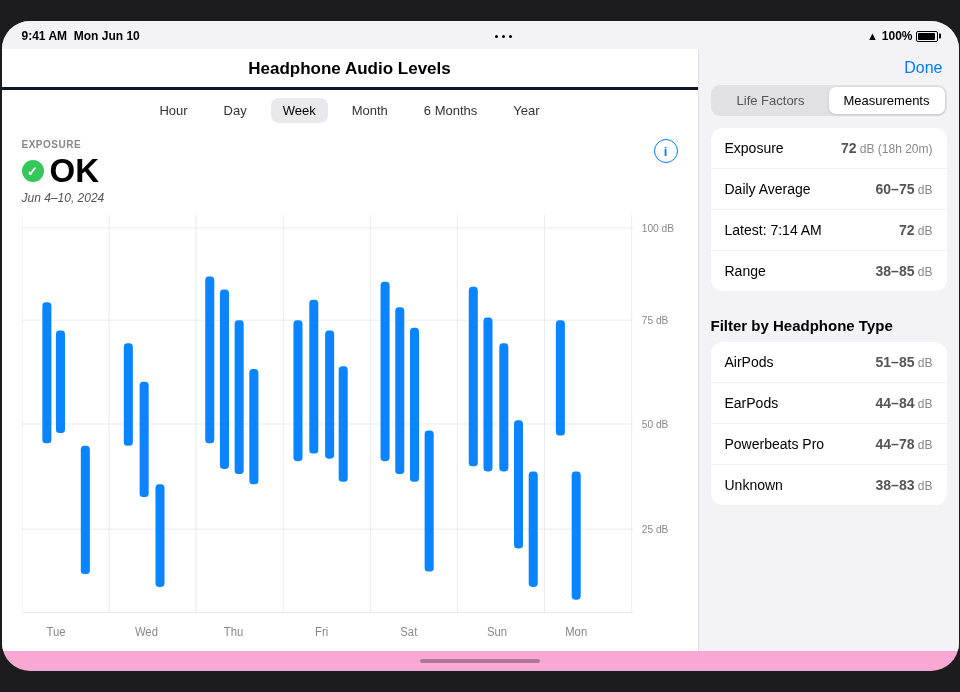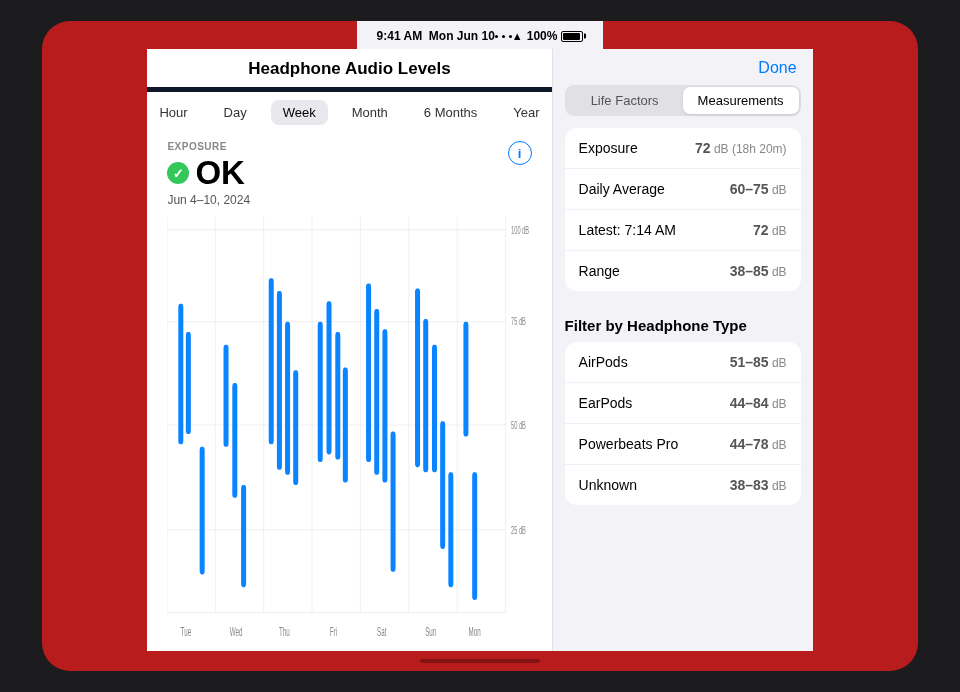--- a/index.html
+++ b/index.html
@@ -7,29 +7,28 @@
       background: #1c1c1e;
       width: 960px;
       height: 692px;
       overflow: hidden;
       font-family: -apple-system, 'SF Pro Display', 'Helvetica Neue', sans-serif;
       display: flex;
       align-items: center;
       justify-content: center;
     }
     .device {
-      width: 876px;
+      width: 957px;
       height: 650px;
-      background: #b91c1c;
+      background: #f9a8d4;
       border-radius: 28px;
       display: flex;
       flex-direction: column;
       overflow: hidden;
       position: relative;
-      align-items: center;
     }
     .status-bar {
       display: flex;
       justify-content: space-between;
       align-items: center;
       padding: 6px 20px 4px;
       background: #f2f2f7;
       font-size: 12px;
       font-weight: 600;
       color: #000;
@@ -58,21 +57,21 @@
       background: #fff;
       display: flex;
       flex-direction: column;
       padding: 0;
       border-right: 1px solid #e0e0e5;
     }
     .page-title-bar {
       text-align: center;
       padding: 10px 20px 8px;
       background: #fff;
-      border-bottom: 5px solid #0f172a;
+      border-bottom: 3px solid #0f172a;
     }
     .page-title {
       font-size: 17px;
       font-weight: 600;
       color: #000;
     }
     .time-tabs {
       display: flex;
       justify-content: center;
       gap: 12px;
@@ -122,21 +121,21 @@
     .check-circle {
       width: 22px; height: 22px; border-radius: 50%;
       background: #34c759;
       display: flex; align-items: center; justify-content: center;
       color: #fff; font-size: 13px; font-weight: 700;
     }
     .ok-text {
       font-size: 33px; font-weight: 700; color: #000;
     }
     .date-range {
-      font-size: 12px; color: #555; margin-top: 1px;
+      font-size: 12px; color: #555; margin-top: 1px; font-style: italic;
     }
     .info-btn {
       position: absolute; top: 10px; right: 20px;
       width: 24px; height: 24px; border-radius: 50%;
       border: 1.5px solid #007aff;
       display: flex; align-items: center; justify-content: center;
       color: #007aff; font-size: 13px; font-weight: 600;
       cursor: pointer;
     }
     .chart-container {

